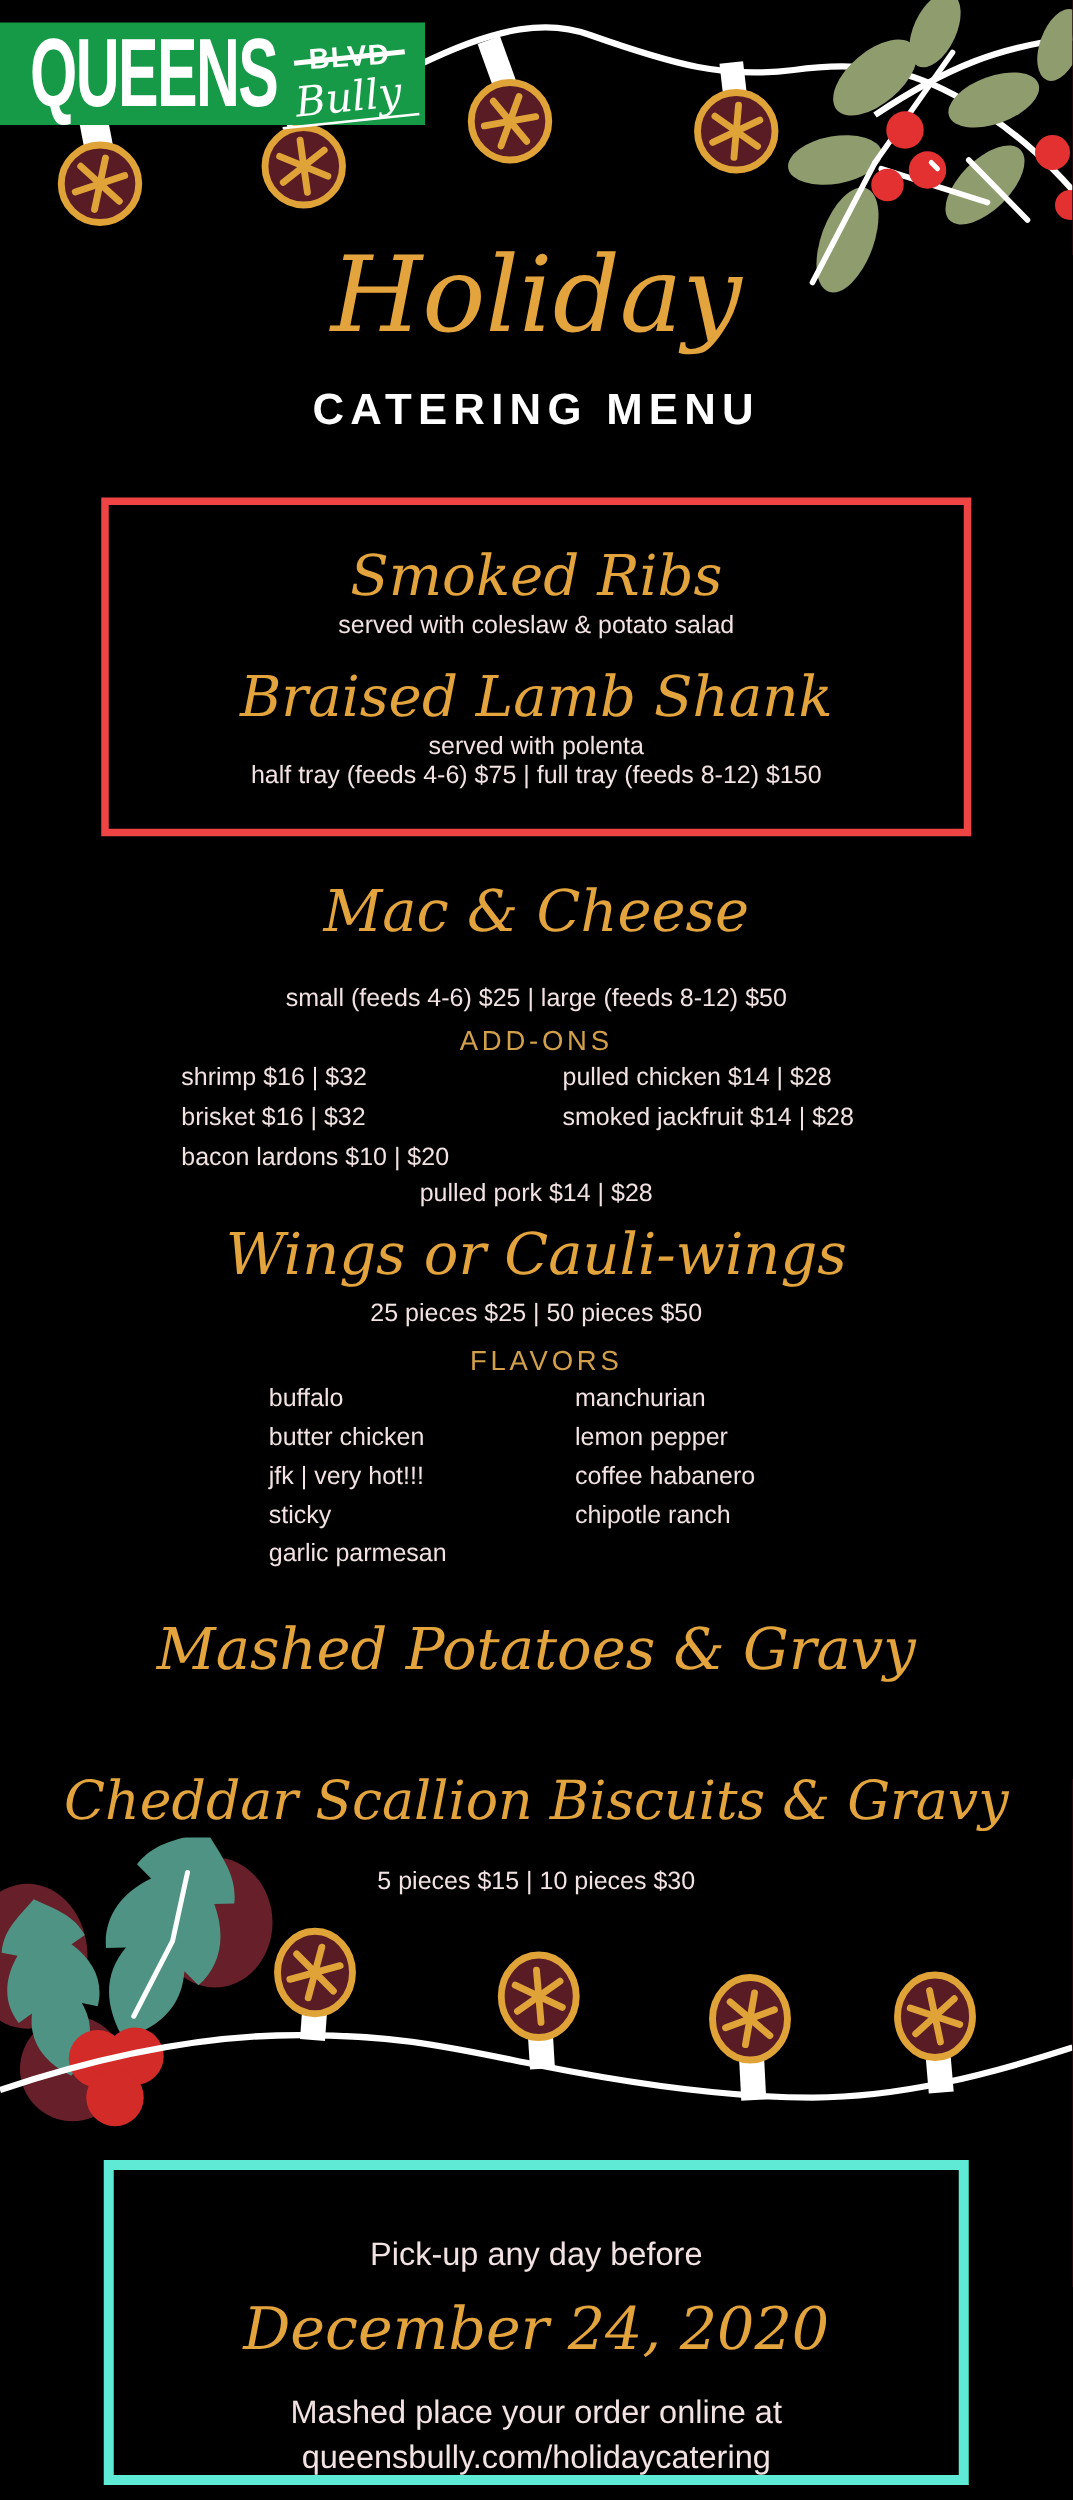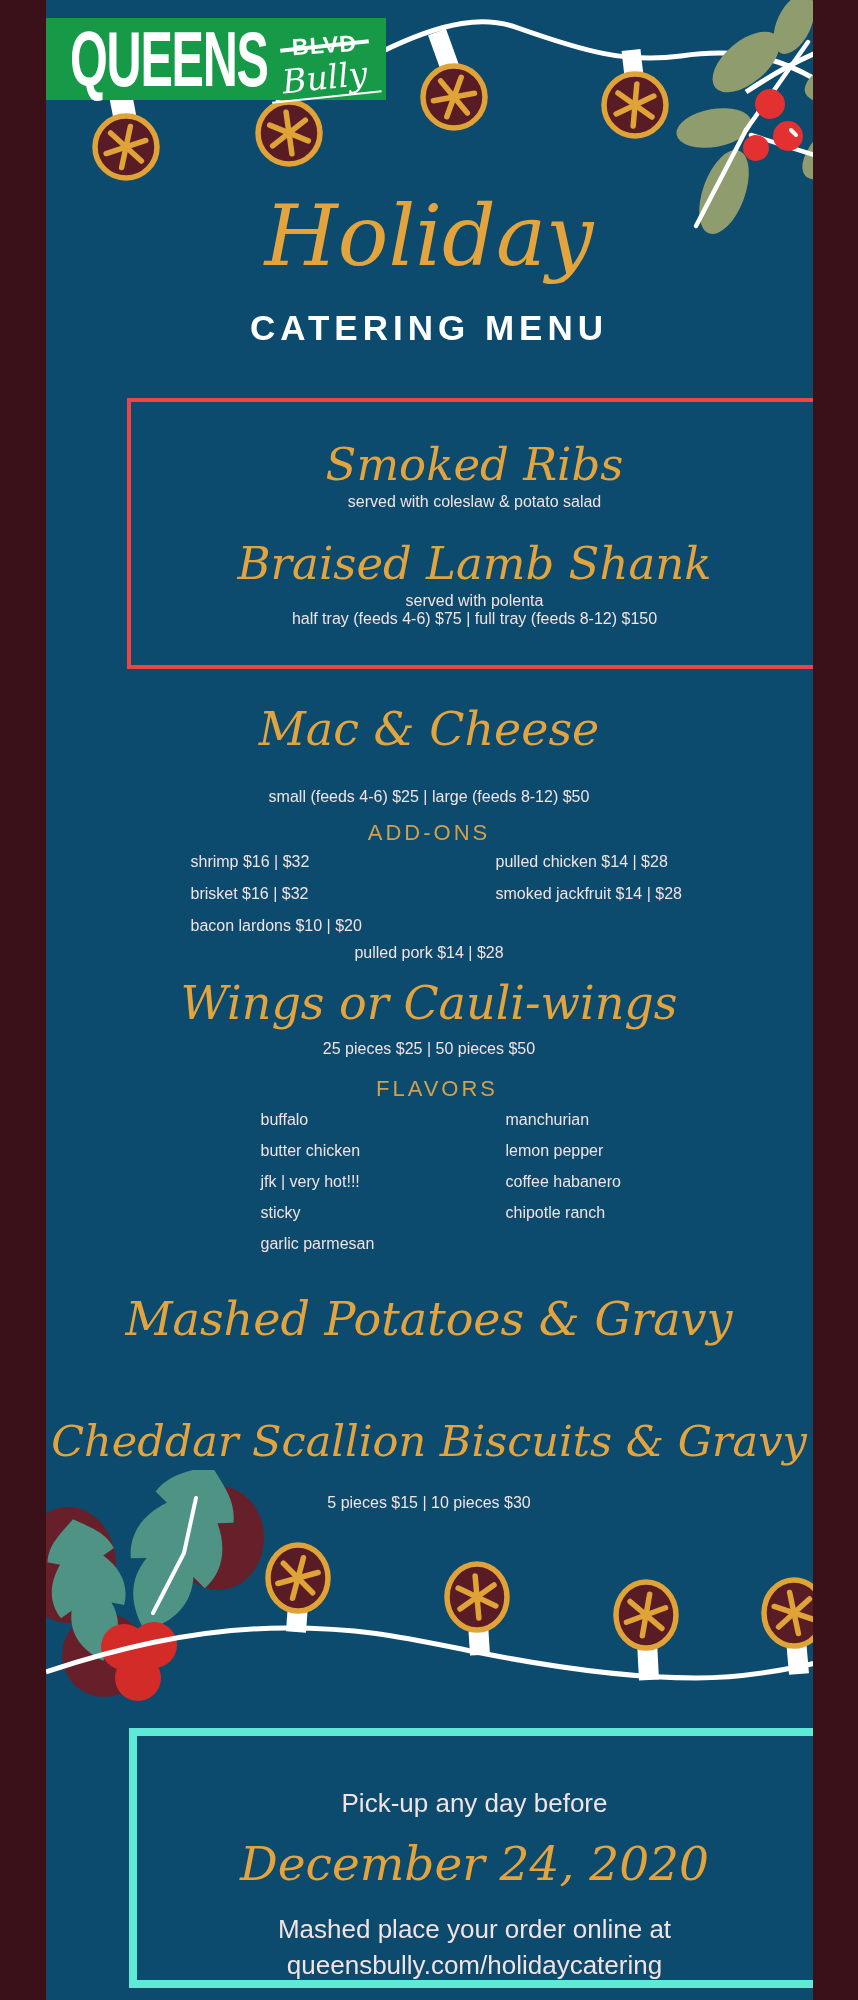--- a/index.html
+++ b/index.html
@@ -1,19 +1,19 @@
 <!DOCTYPE html>
 <html><head>
 <meta charset="utf-8">
 <style>
   * { margin:0; padding:0; box-sizing:border-box; }
   html,body { background:#3a1118; }
   .page {
-    position:relative; width:767px; height:2000px; margin:0 auto;
-    background:#0c4a6e; overflow:hidden;
+    position:relative; width:858px; height:2000px; margin:0 auto;
+    background:#000000; overflow:hidden;
     font-family:"Liberation Sans", sans-serif;
     text-decoration:underline;
   }
   svg.decor { position:absolute; left:0; pointer-events:none; }
   .decor-top { top:0; }
   .decor-bottom { top:1470px; }
 
   
   .logo {
     position:absolute; left:0; top:18px; width:340px; height:82px;
@@ -40,25 +40,25 @@
     border-bottom:2px solid #ffffff; padding-bottom:1px; margin-top:2px;
   }
 
   
   .script { font-family:"DejaVu Serif", serif; font-style:italic; color:#e4a43d; }
   .center-abs { position:absolute; left:0; right:0; text-align:center; }
 
   .holiday { top:186px; font-size:84px; line-height:100px; z-index:2; }
   .catering { top:308px; font-size:35px; font-weight:bold; letter-spacing:5px; color:#ffffff; }
 
-  .body-txt { color:#f2e2e2; font-size:16px; }
+  .body-txt { color:#f2e2e2; font-size:20px; }
 
   .featured-box {
     position:absolute; left:81px; top:398px; width:696px; height:271px;
-    border:4px solid #ef4444; display:flex; flex-direction:column;
+    border:6px solid #ef4444; display:flex; flex-direction:column;
     justify-content:space-evenly; padding:10px 6px; text-align:center;
   }
   .featured-name { font-size:45px; line-height:52px; }
   .featured-desc { margin-top:2px; }
 
   .sec-heading { font-size:46px; line-height:70px; }
   .mac-heading { top:694px; }
   .mac-pricing { top:788px; }
   .addons-label { top:820px; font-size:22px; letter-spacing:3px; color:#d2a04b; }
   .addons-grid { position:absolute; left:145px; top:846px; display:flex; }

